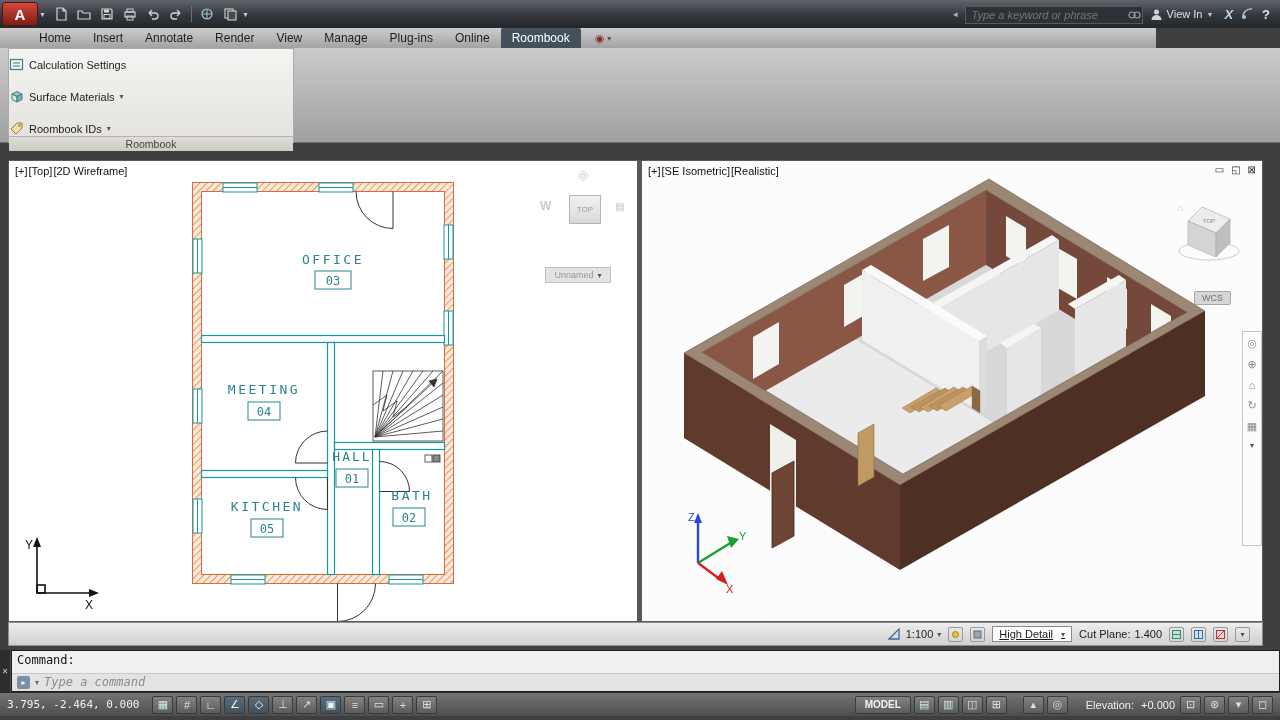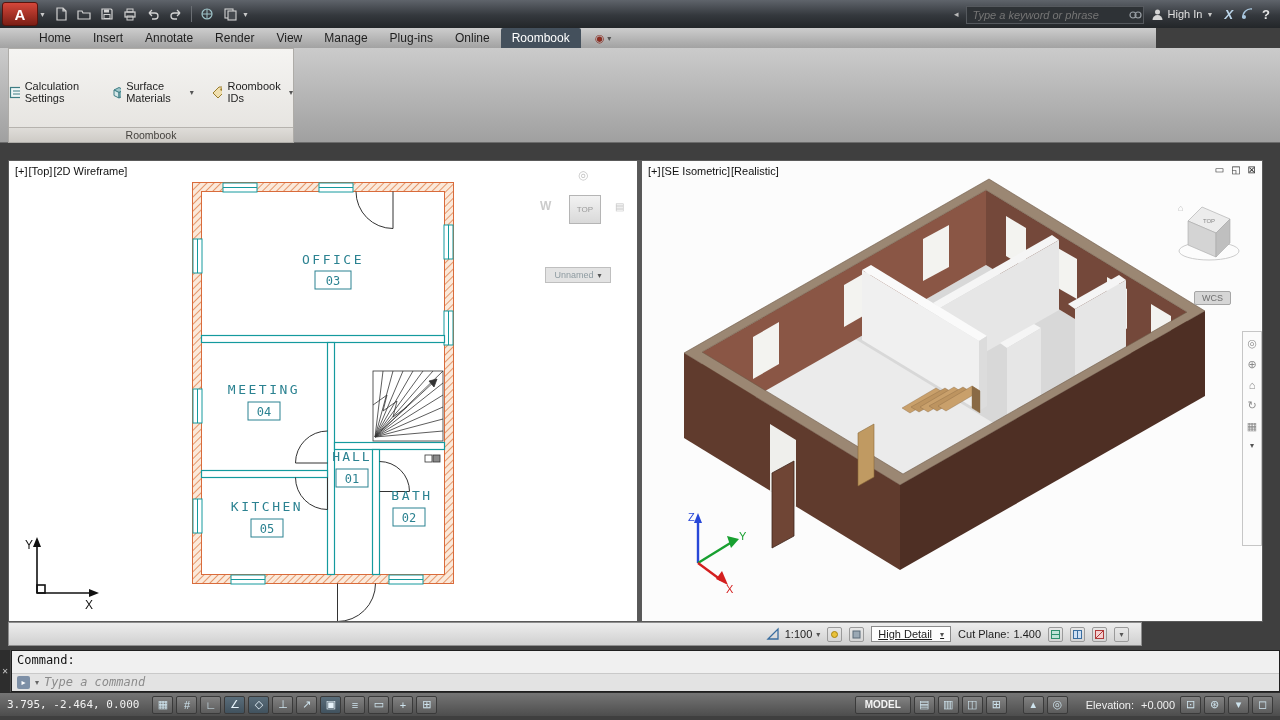--- a/index.html
+++ b/index.html
@@ -36,21 +36,21 @@
   .tab-extra { margin-left:14px; height:20px; display:flex; align-items:center; gap:3px; color:#8b2d22; font-size:11px; }
 
   
   .ribbon { position:absolute; top:48px; left:0; width:1280px; height:95px;
     background:linear-gradient(#cbcbcb,#a0a0a0); border-bottom:1px solid #6b6b6b; }
   .panel { position:absolute; left:8px; top:0; width:286px; height:95px;
     background:linear-gradient(#f5f4f2,#e4e2de); border:1px solid #aeaca8; display:flex; flex-direction:column; }
   .panel-body { flex:1; display:flex; }
   .big-btn { width:152px; display:flex; flex-direction:column; align-items:center; justify-content:space-between; padding:5px 2px 3px 2px; }
   .big-btn-label { font-size:11px; color:#1d1d1d; text-align:center; white-space:nowrap; }
-  .small-items { flex:1; display:flex; flex-direction:row; padding-top:8px; gap:17px; }
+  .small-items { flex:1; display:flex; flex-direction:column; padding-top:8px; gap:17px; }
   .small-item { display:flex; align-items:center; gap:5px; font-size:11px; color:#1d1d1d; }
   .dd-caret { font-size:8px; color:#555; }
   .panel-footer { height:15px; line-height:14px; background:linear-gradient(#dfddd9,#cecbc6);
     border-top:1px solid #b6b3ae; text-align:center; font-size:10.5px; color:#45423e; }
 
   
   .canvas-area { position:absolute; top:160px; left:8px; width:1255px; height:462px; background:#585858; }
   .vp { position:absolute; top:0; height:462px; background:#ffffff; border:1px solid #5a5a5a; }
   .vp-left { left:0; width:630px; }
   .vp-right { left:633px; width:622px; background:#fcfcfc; }
@@ -68,21 +68,21 @@
     justify-content:center; gap:4px; font-size:9px; color:#8e9ba1; }
 
   .vp-winctrl { position:absolute; right:6px; top:3px; display:flex; gap:7px; font-size:10px; color:#2a2a2a; z-index:5; }
   .wcs-pill { position:absolute; left:552px; top:130px; padding:1px 7px; background:#d6d6d6;
     border:1px solid #a6a6a6; border-radius:2px; font-size:9px; color:#6f6f6f; z-index:4; }
   .navbar { position:absolute; left:600px; top:170px; width:20px; height:215px;
     background:rgba(250,250,250,0.82); border:1px solid #c6c6c6; display:flex; flex-direction:column;
     align-items:center; gap:8px; padding-top:5px; font-size:11px; color:#8a8a8a; z-index:4; }
 
   
-  .vp-toolbar { position:absolute; top:622px; left:8px; width:1134px; height:24px;
+  .vp-toolbar { position:absolute; top:622px; left:8px; width:1255px; height:24px;
     background:linear-gradient(#ededed,#d0d0d0); border:1px solid #8e8e8e; display:flex;
     align-items:center; justify-content:flex-end; gap:7px; padding-right:12px; font-size:11px; color:#1c1c1c; }
   .vt-group { display:flex; align-items:center; gap:4px; }
   .vt-select { background:#fdfdfd; border:1px solid #8a8a8a; padding:1px 6px; display:flex; gap:8px; align-items:center; font-size:11px;text-decoration:underline; }
   .mini-ic { width:15px; height:15px; border:1px solid #9a9a9a; border-radius:2px; display:flex; align-items:center; justify-content:center; }
 
   
   .cmd { position:absolute; top:650px; left:0; width:1280px; height:42px; background:#373737; display:flex; }
   .cmd-gutter { width:11px; background:#2d2d2d; color:#c4c4c4; font-size:8px; display:flex; align-items:center; justify-content:center; border-right:1px solid #4a4a4a; }
   .cmd-main { flex:1; display:flex; flex-direction:column; border:1px solid #1f1f1f; }
@@ -172,21 +172,21 @@
               <circle cx="5" cy="8" r="3" fill="none" stroke="#9aa0a6" stroke-width="1.2"></circle>
               <circle cx="10" cy="8" r="3" fill="none" stroke="#9aa0a6" stroke-width="1.2"></circle>
             </svg>
         </span>
       </div>
       <div class="signin">
         <svg width="13" height="13">
             <circle cx="6.5" cy="4" r="2.5" fill="#d4d4d4"></circle>
             <path d="M1.5 12 a5 5 0 0 1 10 0 z" fill="#d4d4d4"></path>
           </svg>
-        <span>High In</span>
+        <span>View In</span>
         <span class="logo-caret">▼</span>
       </div>
       <span class="x-logo">X</span>
       <svg width="15" height="14">
           <path d="M3 11 a8 8 0 0 1 9 -9" fill="none" stroke="#a9c7df" stroke-width="1.4"></path>
           <circle cx="4" cy="10" r="2" fill="#a9c7df"></circle>
         </svg>
       <span class="help-label">?</span>
     </div>
   </div>

